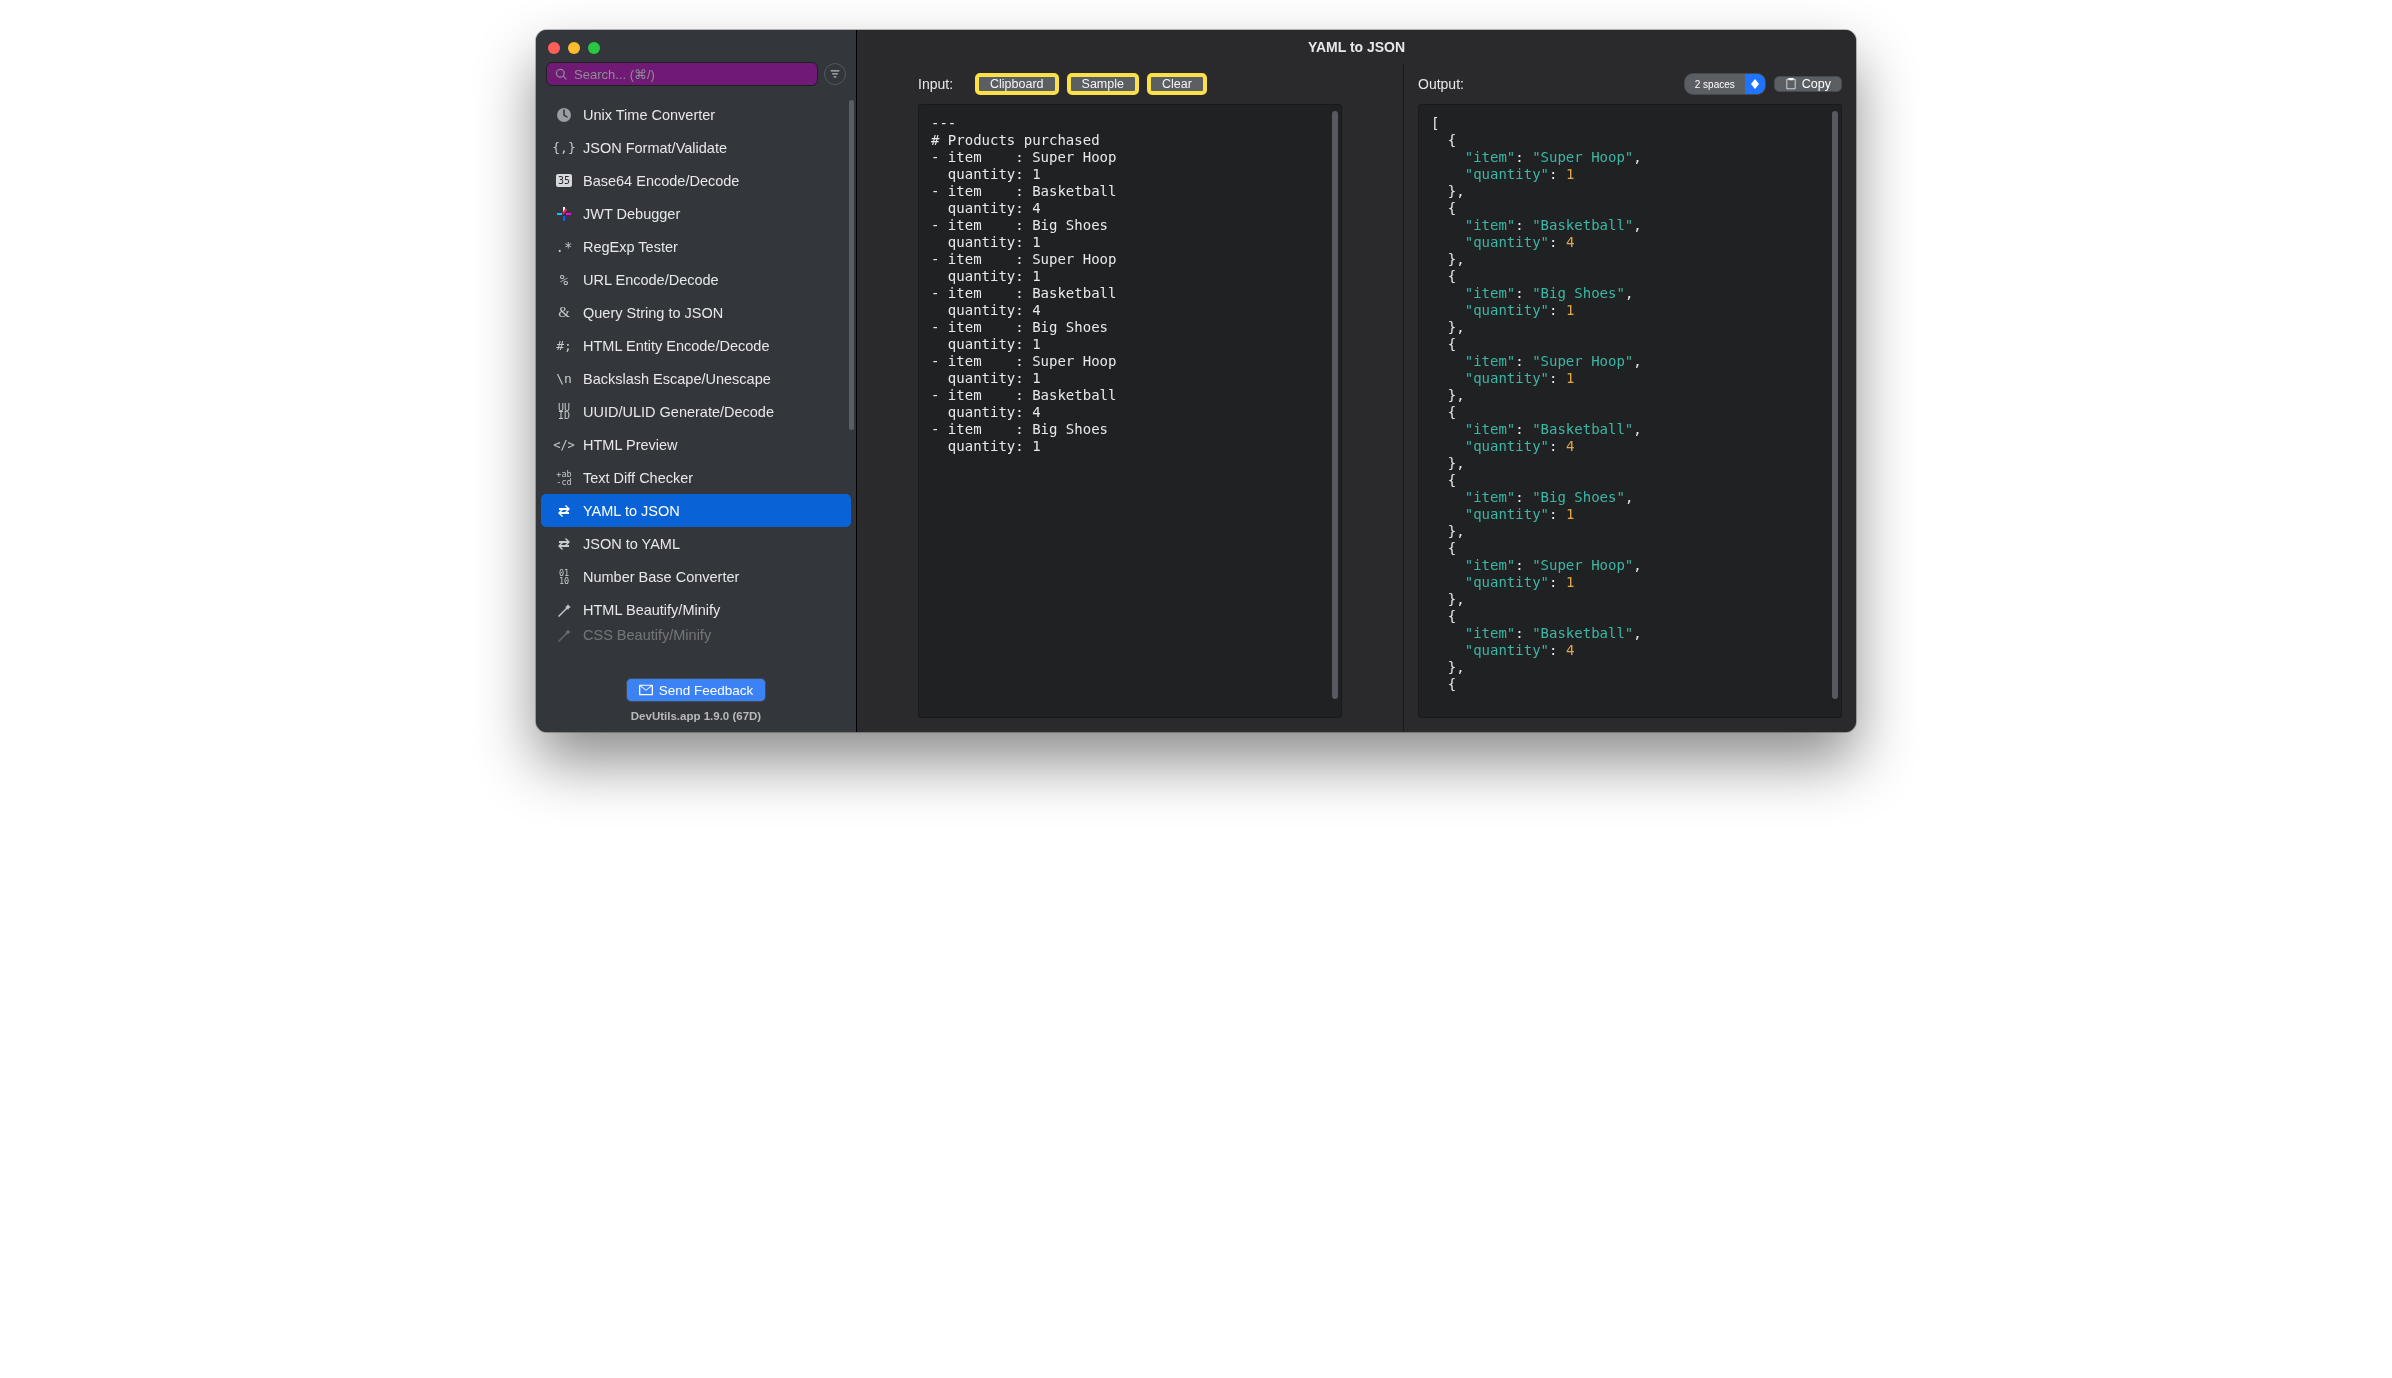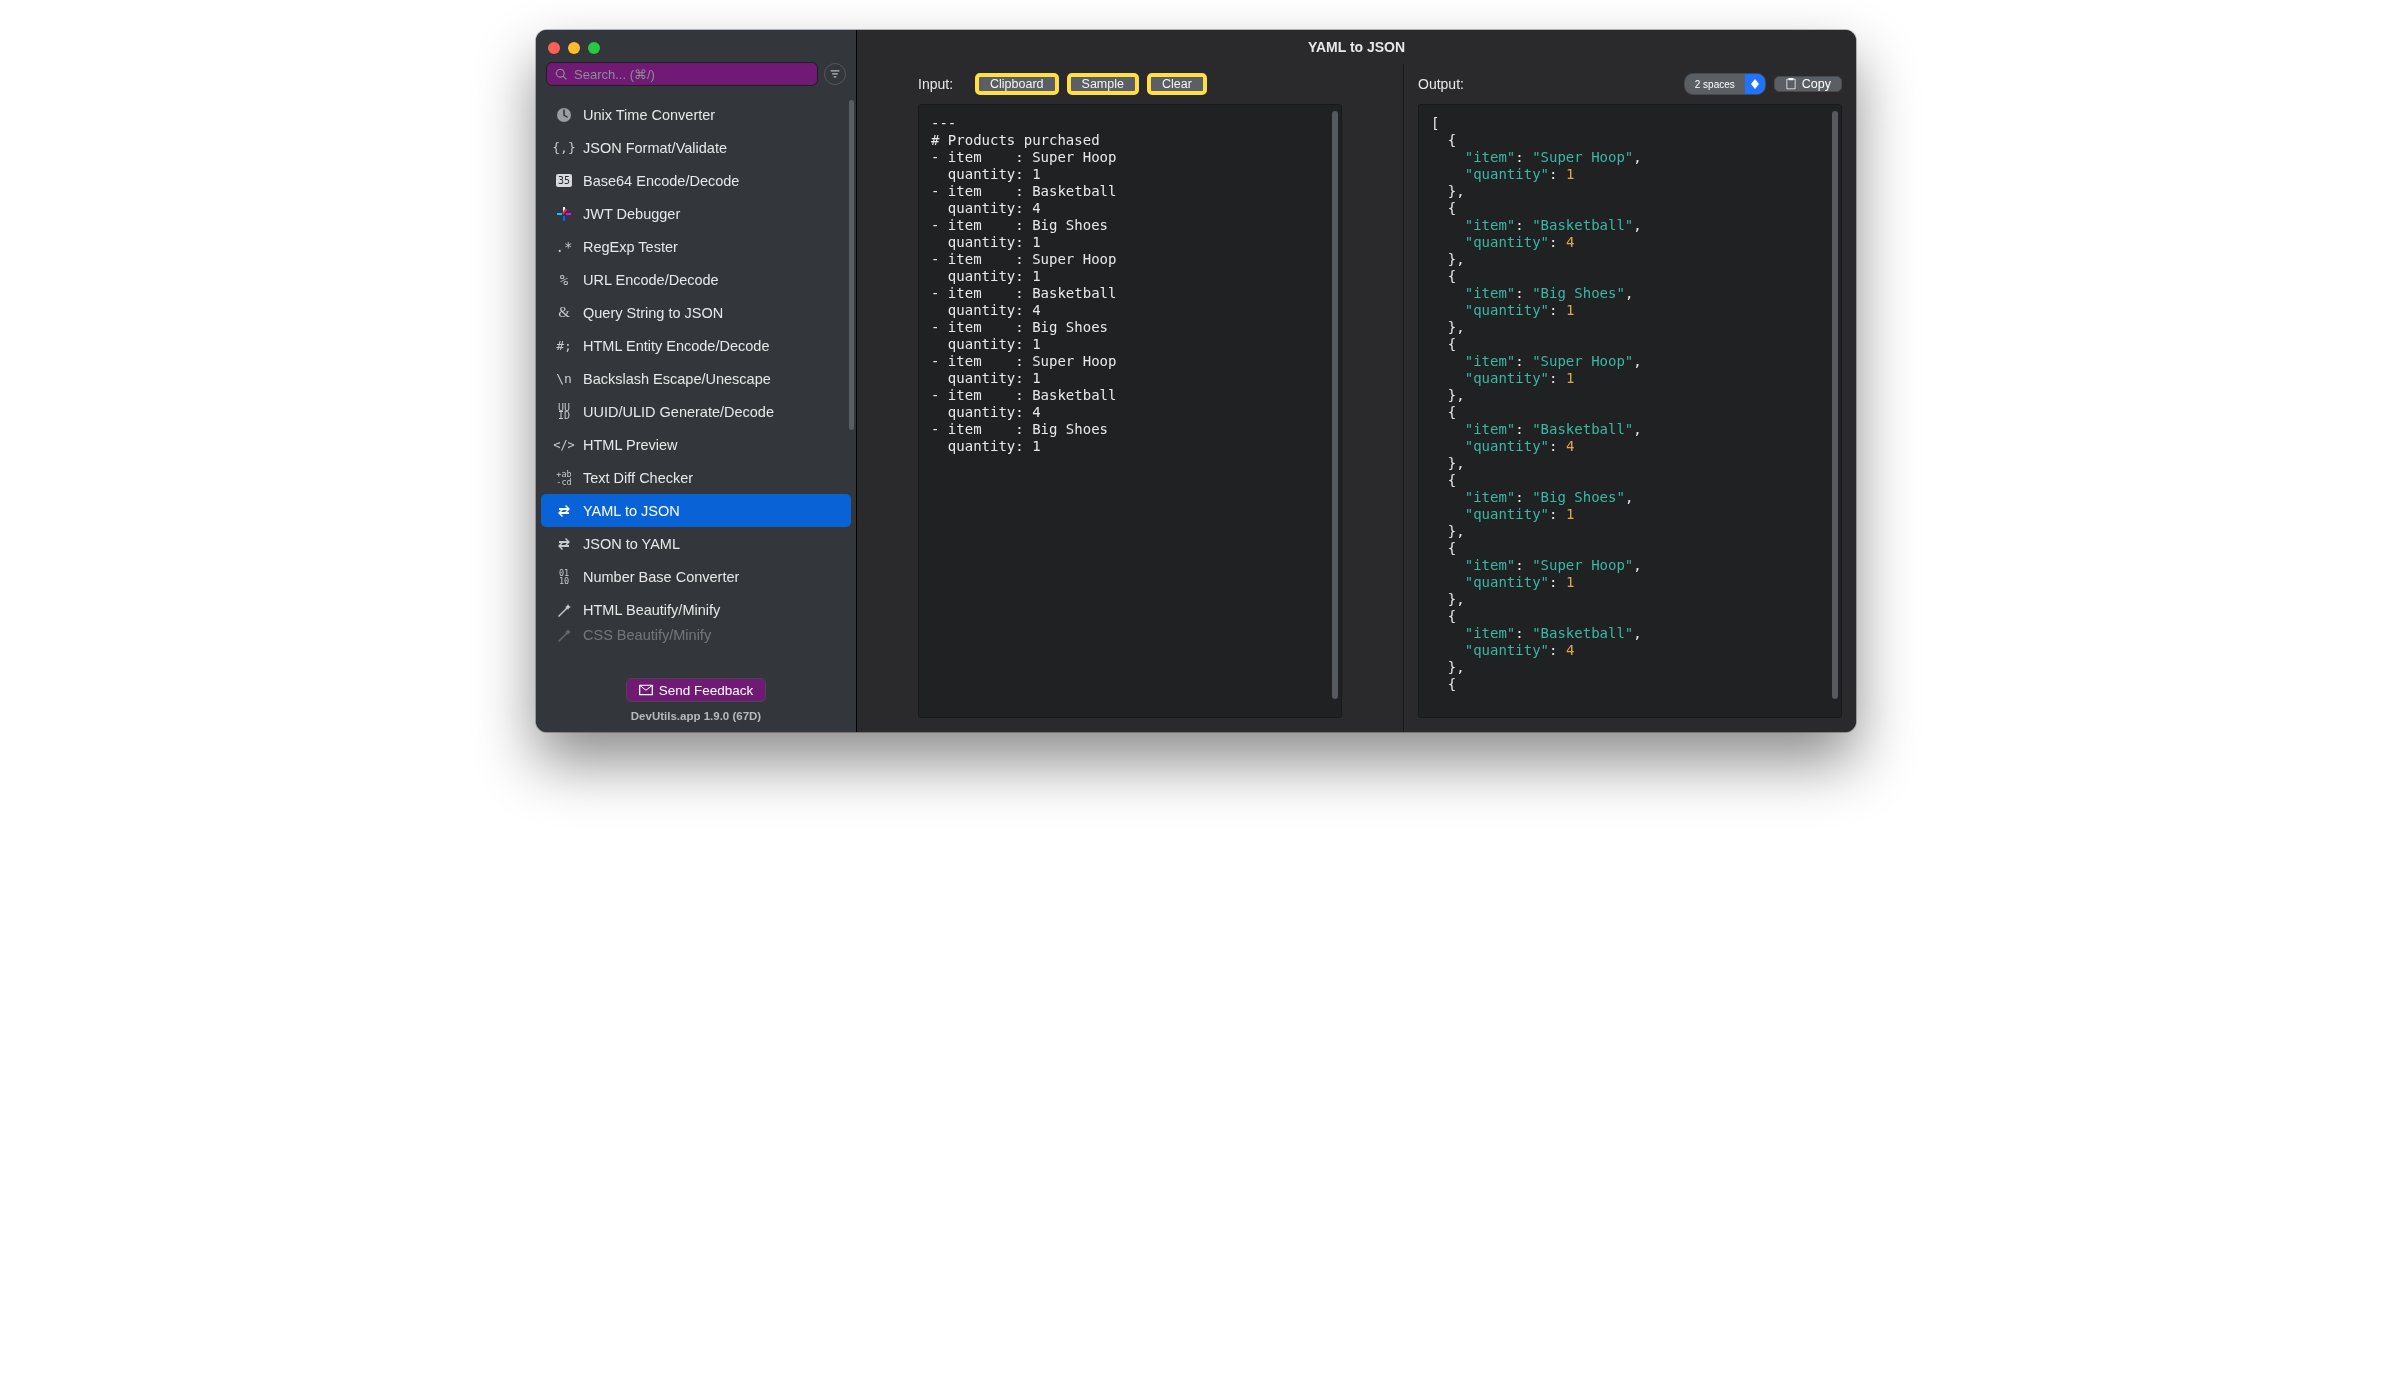--- a/index.html
+++ b/index.html
@@ -66,21 +66,21 @@
   }
   .tool.selected { background:#0a63d6; color:#fff; }
   .tool .ico { width:18px; height:18px; display:flex;align-items:center;justify-content:center;
     font-size:13px; color:#c7c9cc; }
   .tool.selected .ico { color:#fff; }
   .tool .ico svg { width:16px; height:16px; fill:currentColor; }
   .tool.cutoff { opacity:.35; height:18px; overflow:hidden; }
 
   .feedback-row { padding:6px 0 2px; display:flex; justify-content:center; }
   .feedback-btn {
-    background:#701a75; color:#fff; border-radius:5px; height:24px;
+    background:#3b82f6; color:#fff; border-radius:5px; height:24px;
     display:flex; align-items:center; gap:6px; padding:0 12px;
     font-size:13.5px; cursor:pointer; border:1px solid #46494d;
   }
   .feedback-btn svg { width:14px; height:14px; fill:#fff; }
   .version { text-align:center; color:#b7b9bd; font-size:11.5px; padding:6px 0 10px; font-weight:600;}
 
   
   .main { flex:1; display:flex; flex-direction:column; background:#2a2a2c; }
   .titlebar {
     height:34px; display:flex; align-items:center; justify-content:center;

